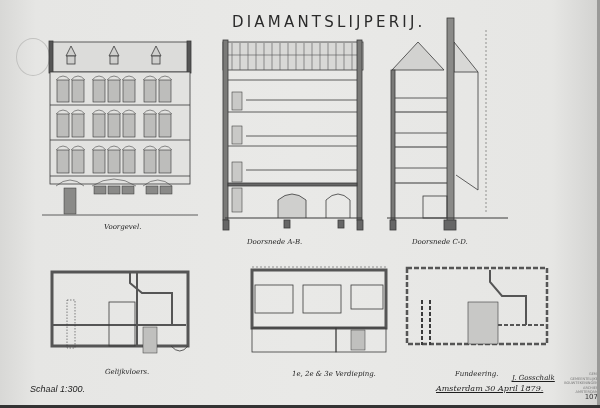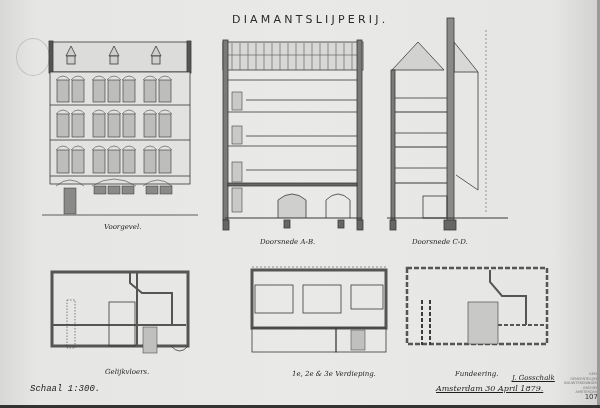--- a/index.html
+++ b/index.html
@@ -1,20 +1,20 @@
 <!DOCTYPE html>
 <html><head>
 <meta charset="utf-8">
 <style>
   html,body{margin:0;padding:0;}
   body{width:600px;height:408px;overflow:hidden;background:#e4e4e2;font-family:"DejaVu Serif",serif;position:relative;}
   .sheet{position:absolute;left:0;top:0;width:600px;height:408px;background:linear-gradient(90deg,#d8d8d6 0,#e6e6e4 6%,#e9e9e7 50%,#e6e6e4 92%,#d2d2d0 100%);}
-  .title{position:absolute;left:232px;top:13px;font-family:"DejaVu Sans",sans-serif;font-size:11px;letter-spacing:3.2px;color:#2a2a2a;}
+  .title{position:absolute;left:232px;top:13px;font-family:"DejaVu Sans",sans-serif;font-size:15px;letter-spacing:3.2px;color:#2a2a2a;}
   .label{position:absolute;font-family:"DejaVu Serif",serif;font-style:italic;font-size:7px;color:#1e1e1e;white-space:nowrap;}
-  .scale{position:absolute;left:30px;top:384px;font-family:Liberation Mono, monospace;font-style:italic;font-size:9px;color:#1e1e1e;}
+  .scale{position:absolute;left:30px;top:384px;font-family:Liberation Sans, sans-serif;font-style:italic;font-size:9px;color:#1e1e1e;}
   .place{position:absolute;left:436px;top:384px;font-family:"DejaVu Serif",serif;font-style:italic;font-size:8px;color:#1e1e1e;white-space:nowrap;text-decoration:underline;}
   .sig{position:absolute;left:512px;top:374px;font-family:"DejaVu Serif",serif;font-style:italic;font-size:7px;color:#1e1e1e;text-decoration:underline;}
   .stamp{position:absolute;left:552px;top:372px;width:46px;font-family:"DejaVu Sans",sans-serif;font-size:3.5px;line-height:4.5px;color:#777;text-align:right;}
   .stamp .num{font-size:7px;color:#333;}
   .seal{position:absolute;left:16px;top:38px;width:32px;height:36px;border:1px solid #c2c2c0;border-radius:50%;}
   .bottomline{position:absolute;left:0;top:405px;width:600px;height:3px;background:#333;}
   .rightline{position:absolute;left:597px;top:0;width:3px;height:408px;background:#9a9a98;}
   svg{position:absolute;left:0;top:0;}
 </style>
 </head>
@@ -192,21 +192,21 @@
       <line x1="422" y1="300" x2="422" y2="345" stroke-width="2" stroke-dasharray="4,2"></line>
       <line x1="430" y1="300" x2="430" y2="345" stroke-width="2" stroke-dasharray="4,2"></line>
       <rect x="468" y="302" width="30" height="42" fill="#c8c8c6" stroke-width="0.6"></rect>
       <polyline points="490,270 490,282 502,296 526,296 526,325" stroke-width="2" stroke="#555"></polyline>
       <line x1="498" y1="325" x2="546" y2="325" stroke-width="2" stroke="#555" stroke-dasharray="4,2"></line>
     </g>
   </g>
 </svg>
 
 <div class="label" style="left:104px;top:223px;">Voorgevel.</div>
-<div class="label" style="left:260px;top:238px;">Doorsnede A-B.</div>
+<div class="label" style="left:247px;top:238px;">Doorsnede A-B.</div>
 <div class="label" style="left:412px;top:238px;">Doorsnede C-D.</div>
 <div class="label" style="left:105px;top:368px;">Gelijkvloers.</div>
 <div class="label" style="left:292px;top:370px;">1e, 2e &amp; 3e Verdieping.</div>
 <div class="label" style="left:455px;top:370px;">Fundeering.</div>
 
 <div class="scale">Schaal 1:300.</div>
 <div class="place">Amsterdam 30 April 1879.</div>
 <div class="sig">J. Gosschalk</div>
 
 <div class="stamp">

